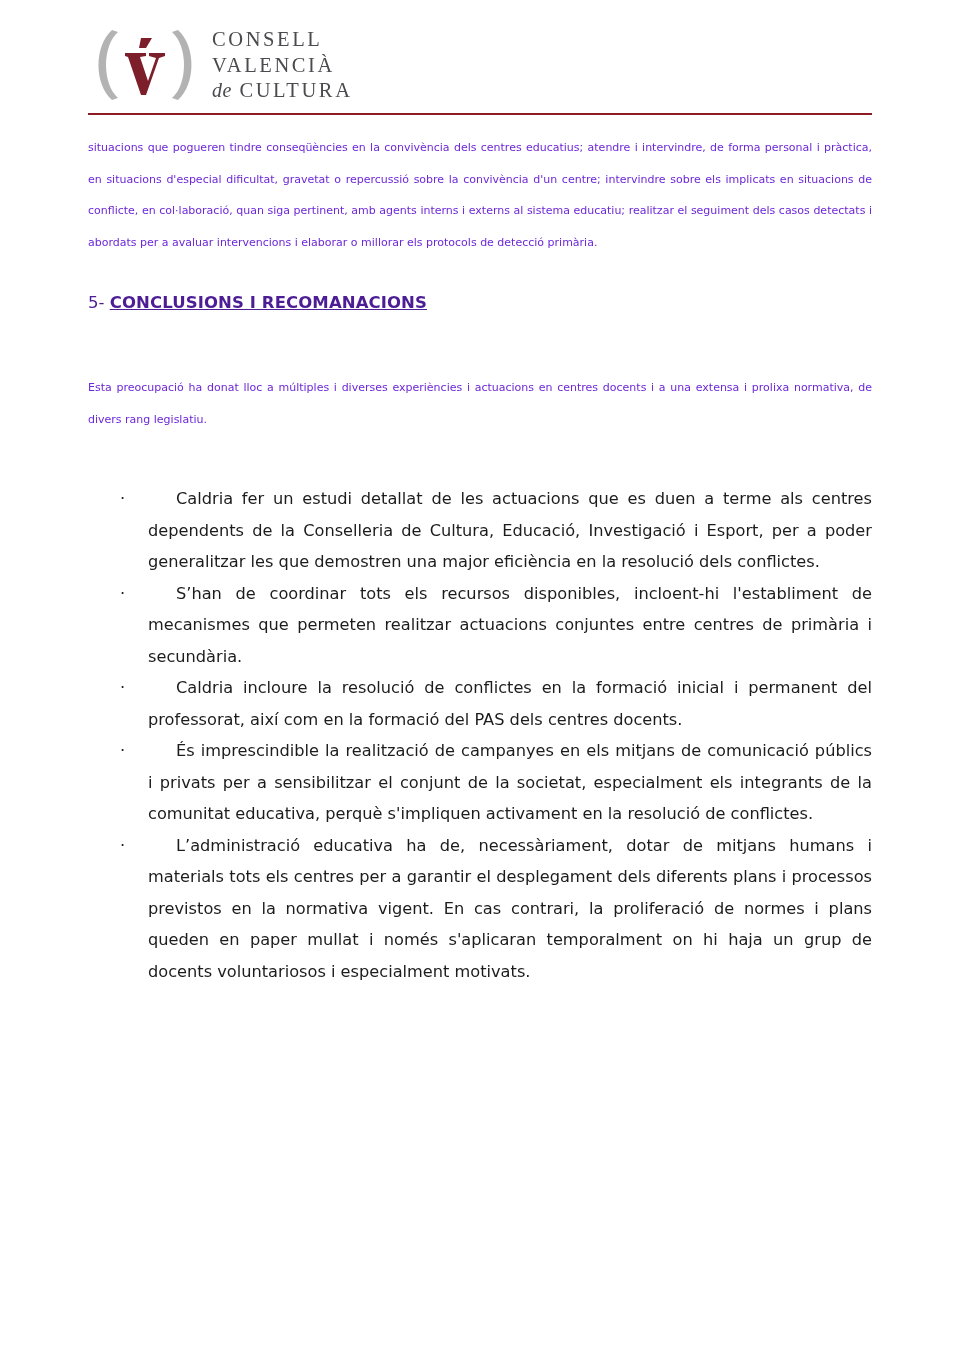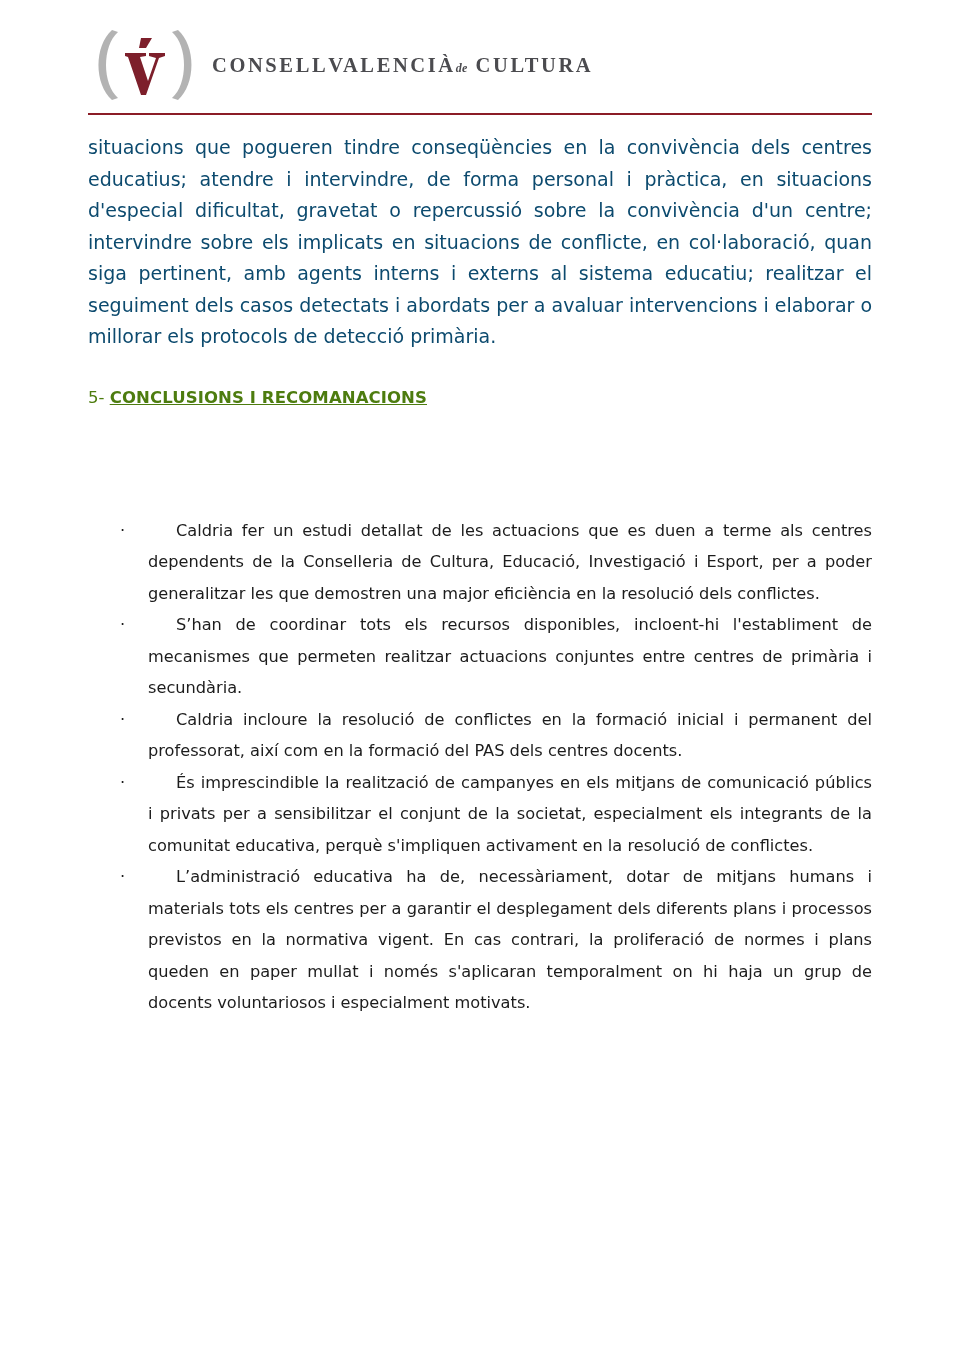--- a/index.html
+++ b/index.html
@@ -35,34 +35,34 @@
   .logo-mark {
     width: 118px;
     height: 78px;
     position: relative;
     flex: none;
   }
   .logo-mark svg { display: block; }
   .logo-words {
     margin-left: 6px;
     display: flex;
+    flex-direction: column;
     line-height: 1.0;
-    font-weight: bold;
   }
   .logo-words .lw {
     font-family: "Liberation Serif", "DejaVu Serif", serif;
     color: #4b4b4f;
     font-size: 20.5px;
     letter-spacing: 2.6px;
     padding: 2.5px 0;
     white-space: nowrap;
   }
   .logo-words .lw .small-it {
     font-style: italic;
-    font-size: 12px;
+    font-size: 20px;
     letter-spacing: 0.4px;
   }
   .rule {
     position: absolute;
     left: 88px;
     top: 113px;
     width: 784px;
     height: 2px;
     background: #8b1c26;
   }
@@ -76,36 +76,36 @@
   }
   .content {
     position: absolute;
     left: 88px;
     top: 132px;
     width: 784px;
   }
 
   p.para {
     margin: 0 0 0 0;
-    font-size: 19px;
+    font-size: 11px;
     line-height: 31.5px;
     text-align: justify;
     text-justify: inter-word;
-    color: #0c4a6e;
+    color: #6d28d9;
   }
   .gap-lg { height: 31px; }
   .gap-md { height: 24px; }
   .gap-xl { height: 56px; }
 
   h2.section-heading {
     margin: 0;
     font-size: 16.5px;
     line-height: 28px;
     font-weight: normal;
-    color: #4d7c0f;
+    color: #4c1d95;
   }
   h2.section-heading .num {
     font-weight: normal;
   }
   h2.section-heading .ttl {
     font-weight: bold;
     text-decoration: underline;
     letter-spacing: 0.1px;
   }
 
@@ -171,20 +171,21 @@
 
     <div class="gap-lg"></div>
 
     <h2 class="section-heading"><span class="num">5- </span><span class="ttl">CONCLUSIONS I RECOMANACIONS</span></h2>
 
     <div class="gap-lg"></div>
 
 
     <div class="gap-md"></div>
 
+    <p class="para">Esta preocupació ha donat lloc a múltiples i diverses experiències i actuacions en centres docents i a una extensa i prolixa normativa, de divers rang legislatiu.</p>
 
     <div class="gap-md"></div>
 
 
     <div class="gap-md"></div>
 
 
     <ul class="rec-list">
       <li>
         <span class="bullet">·</span>

